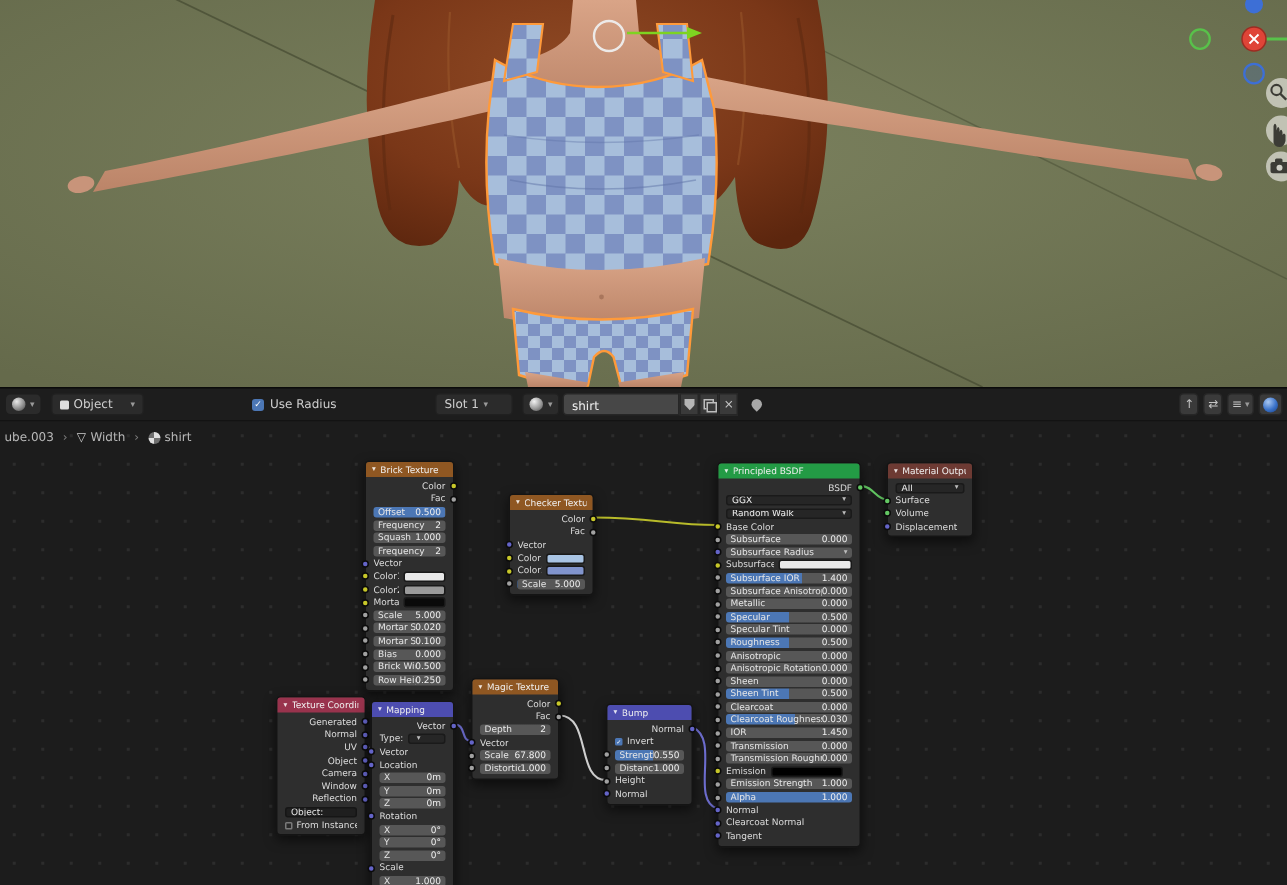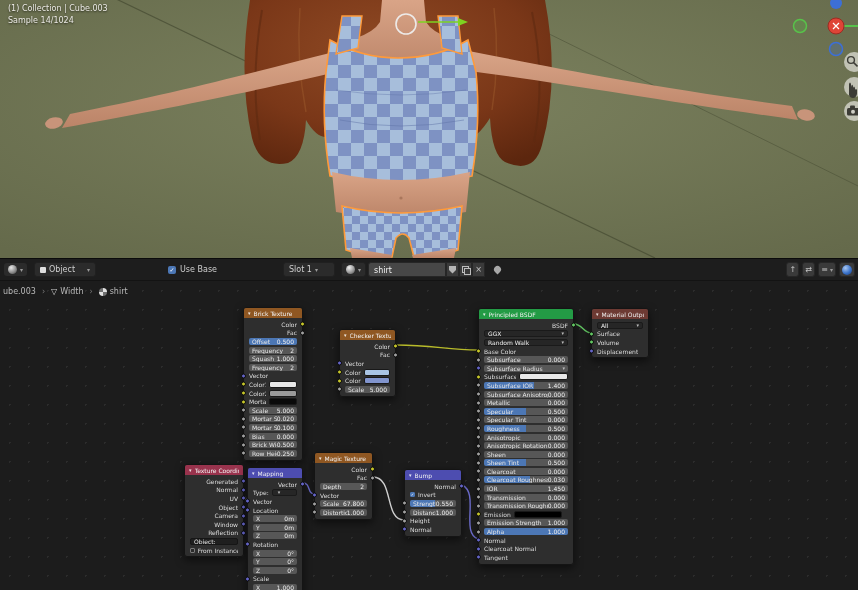--- a/index.html
+++ b/index.html
@@ -216,24 +216,20 @@
         <line x1="853.5" y1="62.5" x2="857.5" y2="66.5" stroke="#3c3c36" stroke-width="1.6"></line>
         <circle cx="854" cy="87" r="10" fill="rgba(216,216,207,.78)"></circle>
         <path d="M849,84 q1,-3 2,0 l0,3 q1,-4 2,-1 l0,2 q1,-3 2,0 l0,2 q1,-2 2,0 l0,4 q-1,4 -4,4 q-3,0 -4,-3 z" fill="#3c3c36"></path>
         <circle cx="854" cy="111" r="10" fill="rgba(216,216,207,.78)"></circle>
         <rect x="847" y="108" width="12" height="7.5" rx="1.5" fill="#3c3c36"></rect>
         <rect x="850" y="105.6" width="5" height="3" rx="1" fill="#3c3c36"></rect>
         <circle cx="853" cy="111.8" r="2" fill="#cfcfc6"></circle>
       </g>
     </svg>
 
-    <div class="vp-overlay">
-      <div>(1) Collection | Cube.003</div>
-      <div>Sample 14/1024</div>
-    </div>
   </div>
 
   <div class="topbar">
     <div class="ed-btn">
       <span class="ed-ic"></span>
       <span class="chev">▾</span>
     </div>
     <div class="dd shader-type">
       <span style="display:flex;align-items:center">
         <span class="obj-ic"></span>
@@ -245,21 +241,21 @@
 
     <span class="menu"></span>
         <span class="menu"></span>
         <span class="menu"></span>
         <span class="menu"></span>
       </nav>
     <label class="usenodes">
       <span class="cb">
           <span class="t">✓</span>
         </span>
-      <span>Use Base</span>
+      <span>Use Radius</span>
     </label>
     <div class="dd slot">
       <span>Slot 1</span>
       <span class="chev">▾</span>
     </div>
     <div class="dd mat-browse">
       <span class="sphere-ic"></span>
       <span class="chev">▾</span>
     </div>
     <div class="mat-name">shirt</div>

